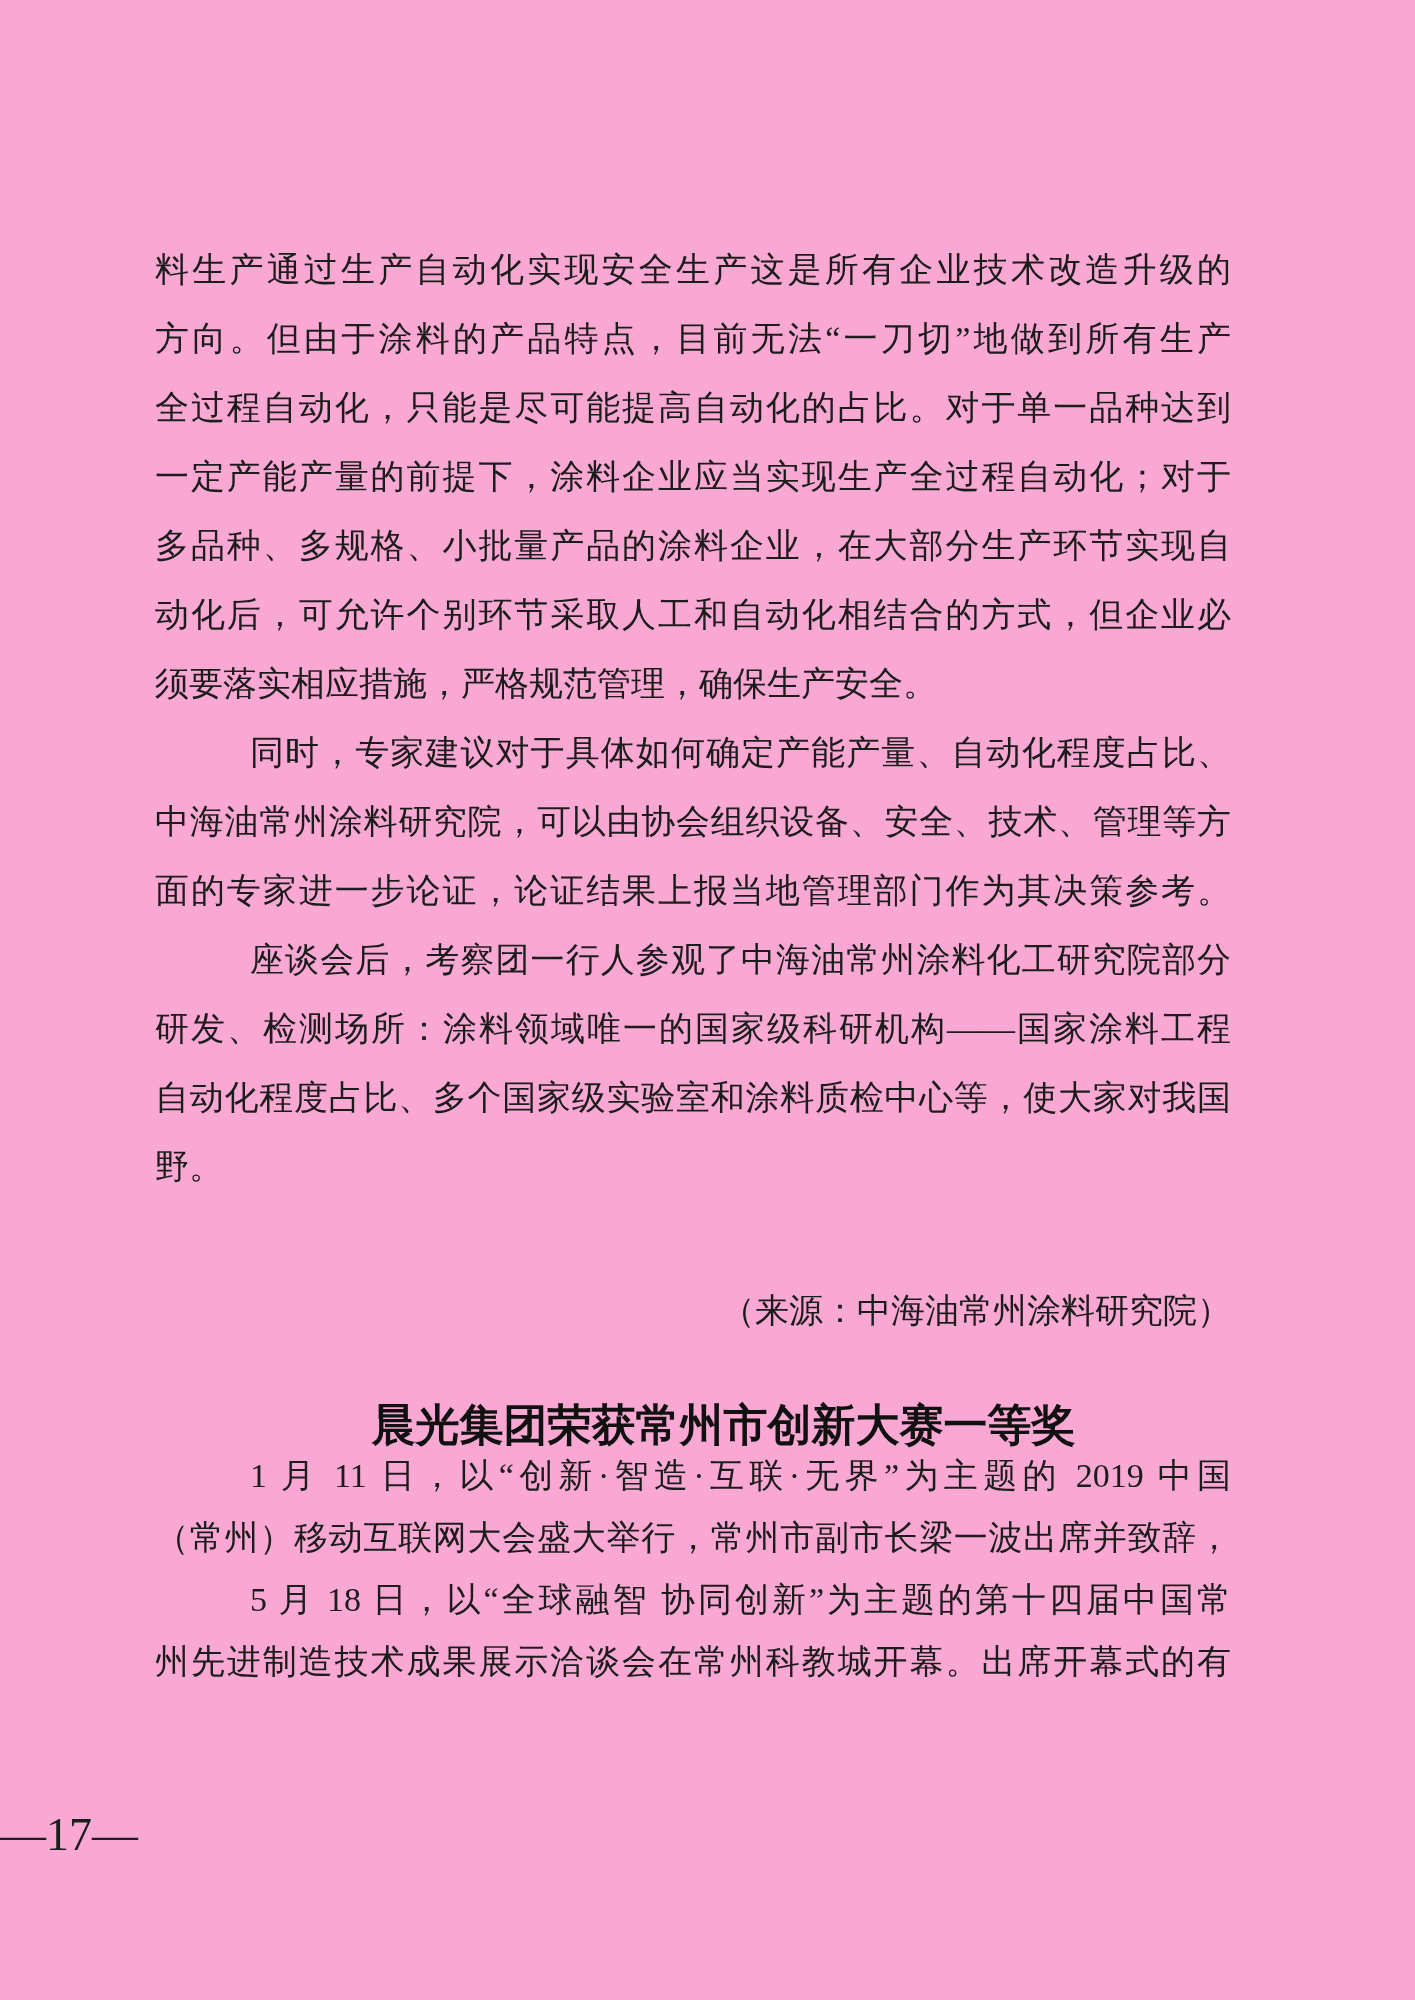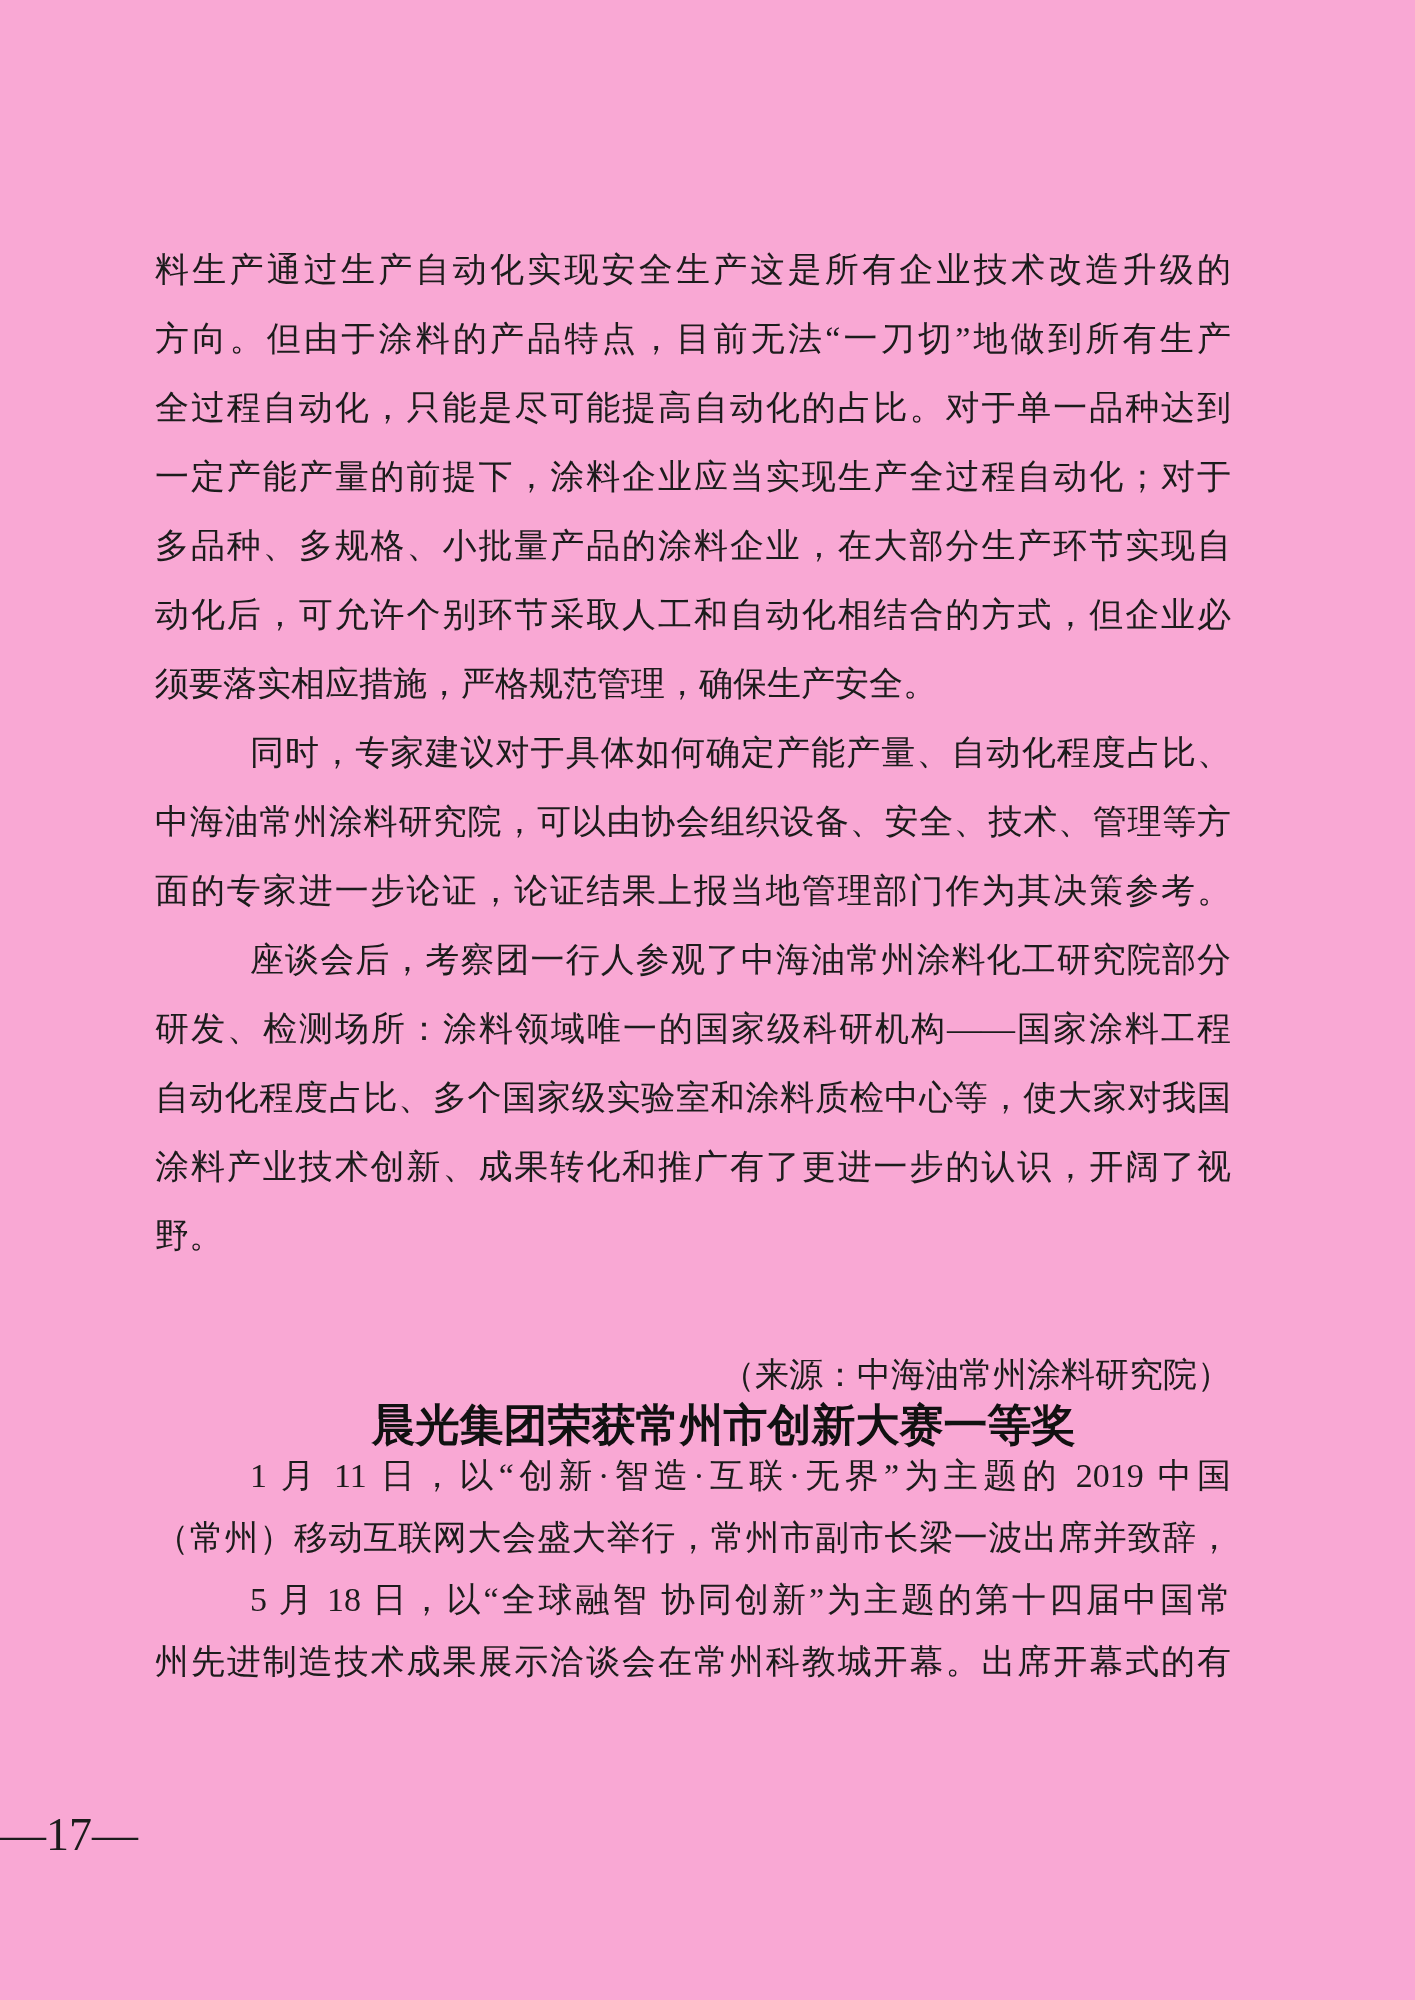--- a/index.html
+++ b/index.html
@@ -36,21 +36,21 @@
     text-indent: 95px;
   }
   #section2 .line {
     height: 62px;
     line-height: 62px;
   }
   #source-line {
     position: absolute;
     left: 155px;
     width: 1076px;
-    top: 1340px;
+    top: 1276px;
     height: 69px;
     line-height: 69px;
     text-align: right;
   }
   #article-heading {
     position: absolute;
     left: 16px;
     top: 1390px;
     width: 1415px;
     height: 69px;
@@ -85,21 +85,20 @@
     <div class="line full">一定产能产量的前提下，涂料企业应当实现生产全过程自动化；对于</div>
     <div class="line full">多品种、多规格、小批量产品的涂料企业，在大部分生产环节实现自</div>
     <div class="line full">动化后，可允许个别环节采取人工和自动化相结合的方式，但企业必</div>
     <div class="line">须要落实相应措施，严格规范管理，确保生产安全。</div>
     <div class="line full indent">同时，专家建议对于具体如何确定产能产量、自动化程度占比、</div>
     <div class="line full">中海油常州涂料研究院，可以由协会组织设备、安全、技术、管理等方</div>
     <div class="line full">面的专家进一步论证，论证结果上报当地管理部门作为其决策参考。</div>
     <div class="line full indent">座谈会后，考察团一行人参观了中海油常州涂料化工研究院部分</div>
     <div class="line full">研发、检测场所：涂料领域唯一的国家级科研机构——国家涂料工程</div>
     <div class="line full">自动化程度占比、多个国家级实验室和涂料质检中心等，使大家对我国</div>
-    <div class="line full">涂料产业技术创新、成果转化和推广有了更进一步的认识，开阔了视</div>
     <div class="line">野。</div>
   </div>
 
   <div id="source-line">（来源：中海油常州涂料研究院）</div>
 
   <div id="article-heading">晨光集团荣获常州市创新大赛一等奖</div>
 
   <div id="section2" class="text-block">
     <div class="line full indent">1 月 11 日，以“创新·智造·互联·无界”为主题的 2019 中国</div>
     <div class="line full">（常州）移动互联网大会盛大举行，常州市副市长梁一波出席并致辞，</div>

